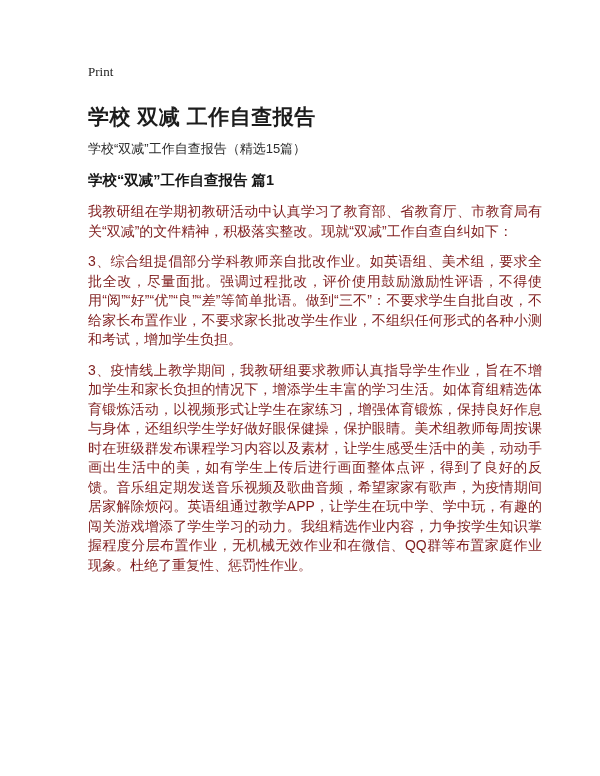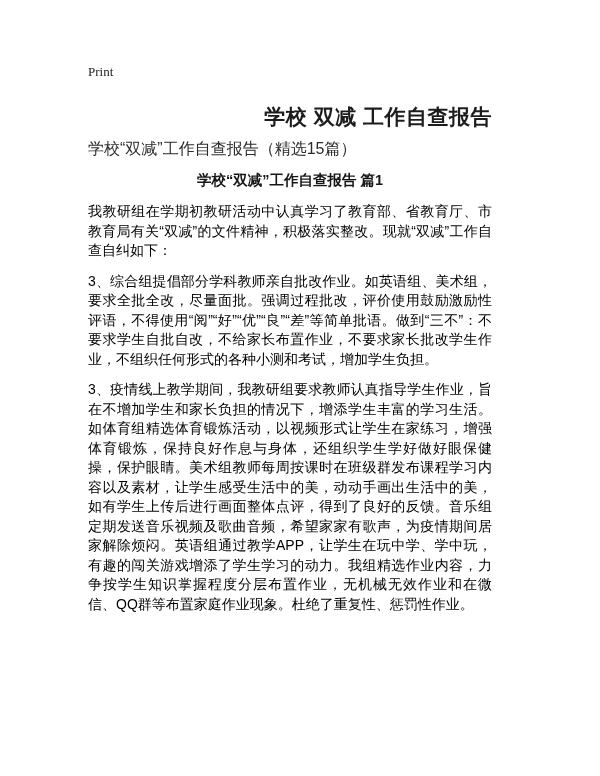--- a/index.html
+++ b/index.html
@@ -11,60 +11,59 @@
     width: 600px;
     height: 776px;
     overflow: hidden;
     font-family: "Liberation Sans", "DejaVu Sans", sans-serif;
     color: #2b2b2b;
   }
   .page {
     box-sizing: border-box;
     width: 600px;
     height: 776px;
-    padding: 62px 108px 0 88px;
+    padding: 62px 58px 0 88px;
     background: #ffffff;
   }
   .print-link {
     font-family: "Liberation Serif", "DejaVu Serif", serif;
     font-size: 13px;
     line-height: 15px;
     color: #222222;
     display: inline-block;
     cursor: pointer;
   }
   .doc-title {
     margin: 22px 0 0 0;
     font-size: 21px;
     line-height: 29px;
     font-weight: bold;
-    text-align: right;
+    text-align: left;
     color: #1c1c1c;
     letter-spacing: 0.5px;
   }
   .doc-subtitle {
     margin: 9px 0 0 0;
-    font-size: 16px;
+    font-size: 13px;
     line-height: 18px;
     color: #2b2b2b;
   }
   .block-heading {
     margin: 13px 0 12px 0;
     font-size: 14.5px;
     line-height: 19px;
     font-weight: bold;
     color: #161616;
-    text-align: center;
   }
   .block-paragraph {
     margin: 11px 0;
     font-size: 14px;
     line-height: 19.5px;
     text-align: justify;
-    color: #000000;
+    color: #7f1d1d;
     word-break: break-all;
   }
 </style>
 </head>
 <body>
 
 <div class="page">
 
   <span class="print-link">Print</span>
 

